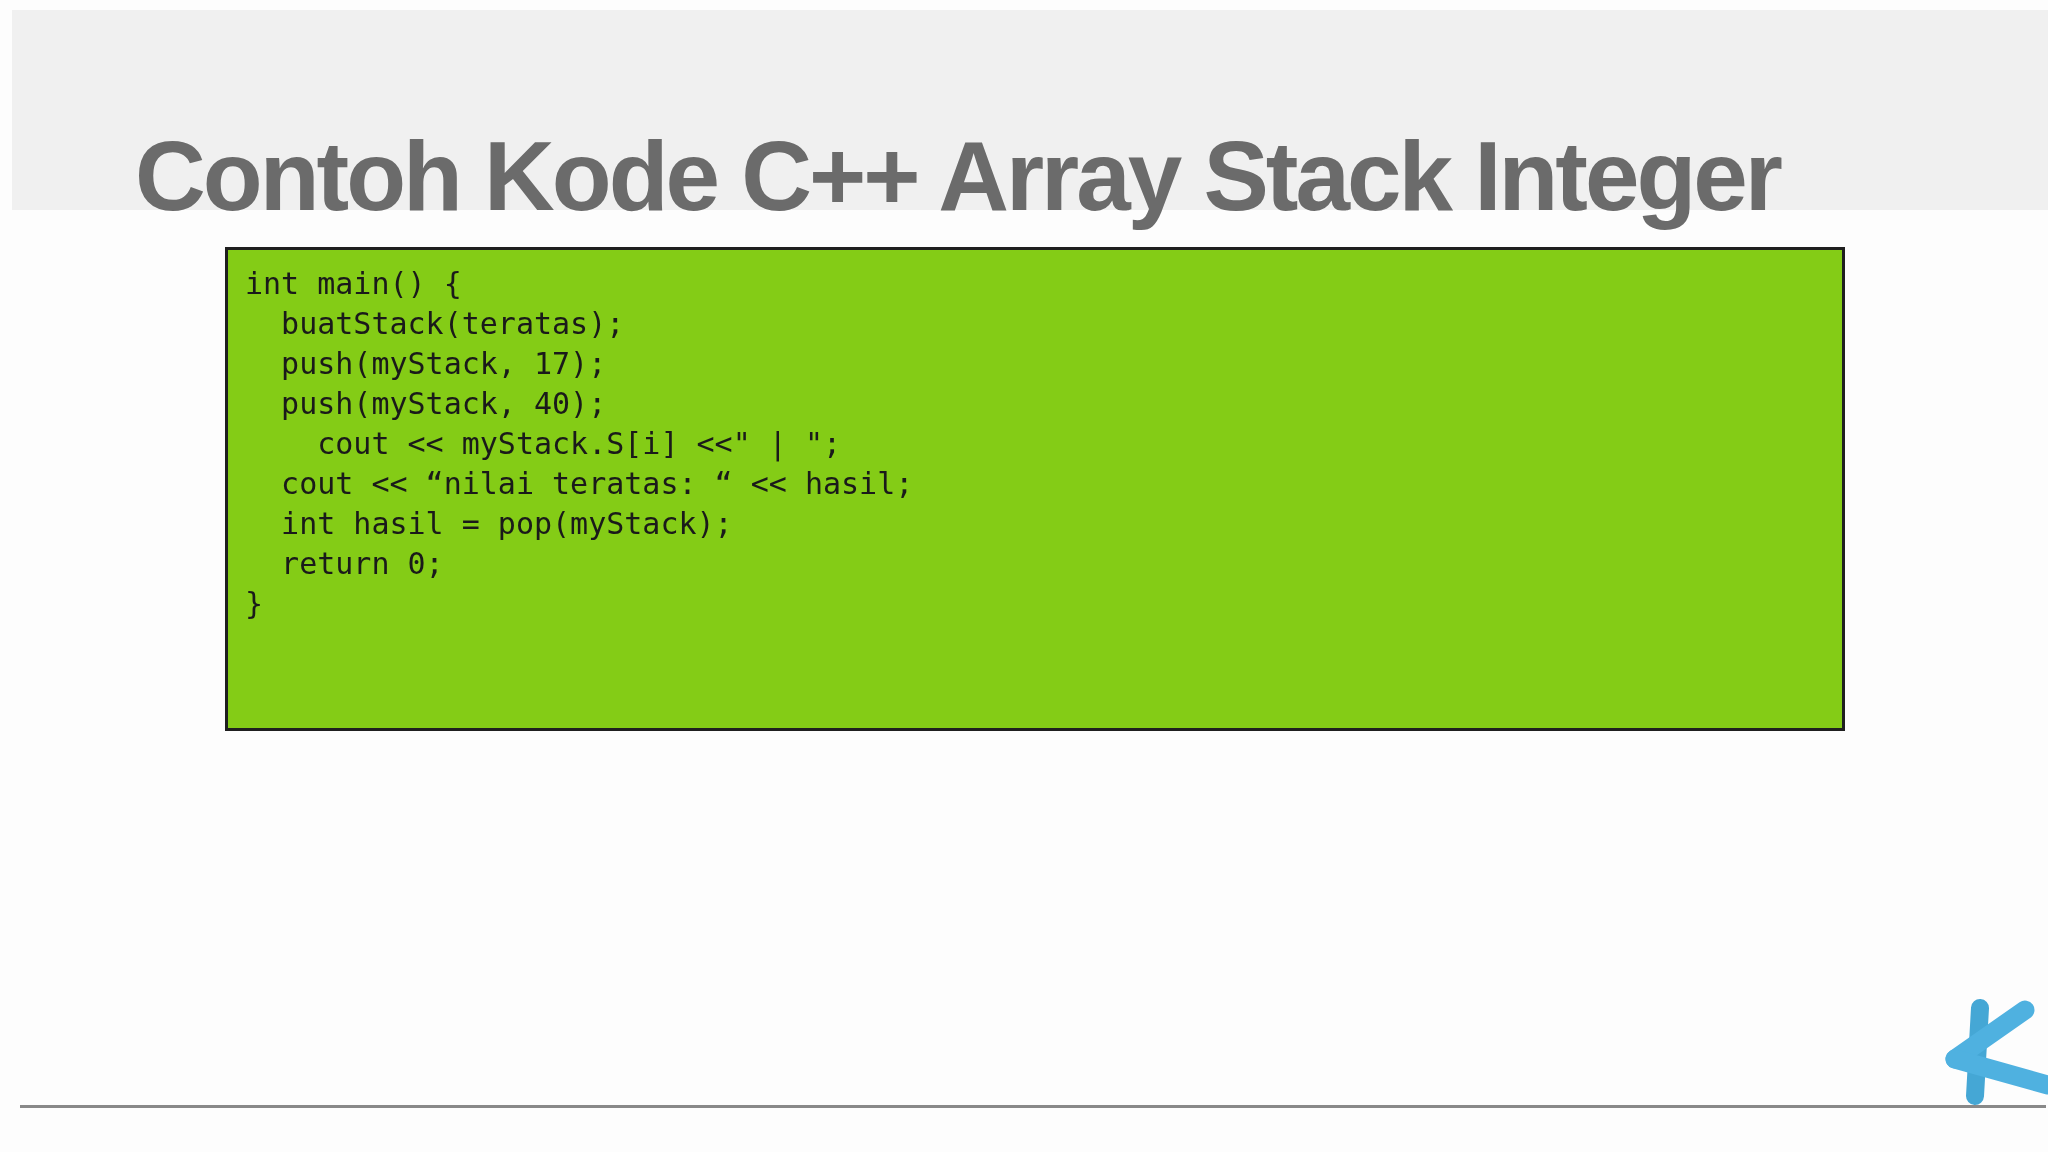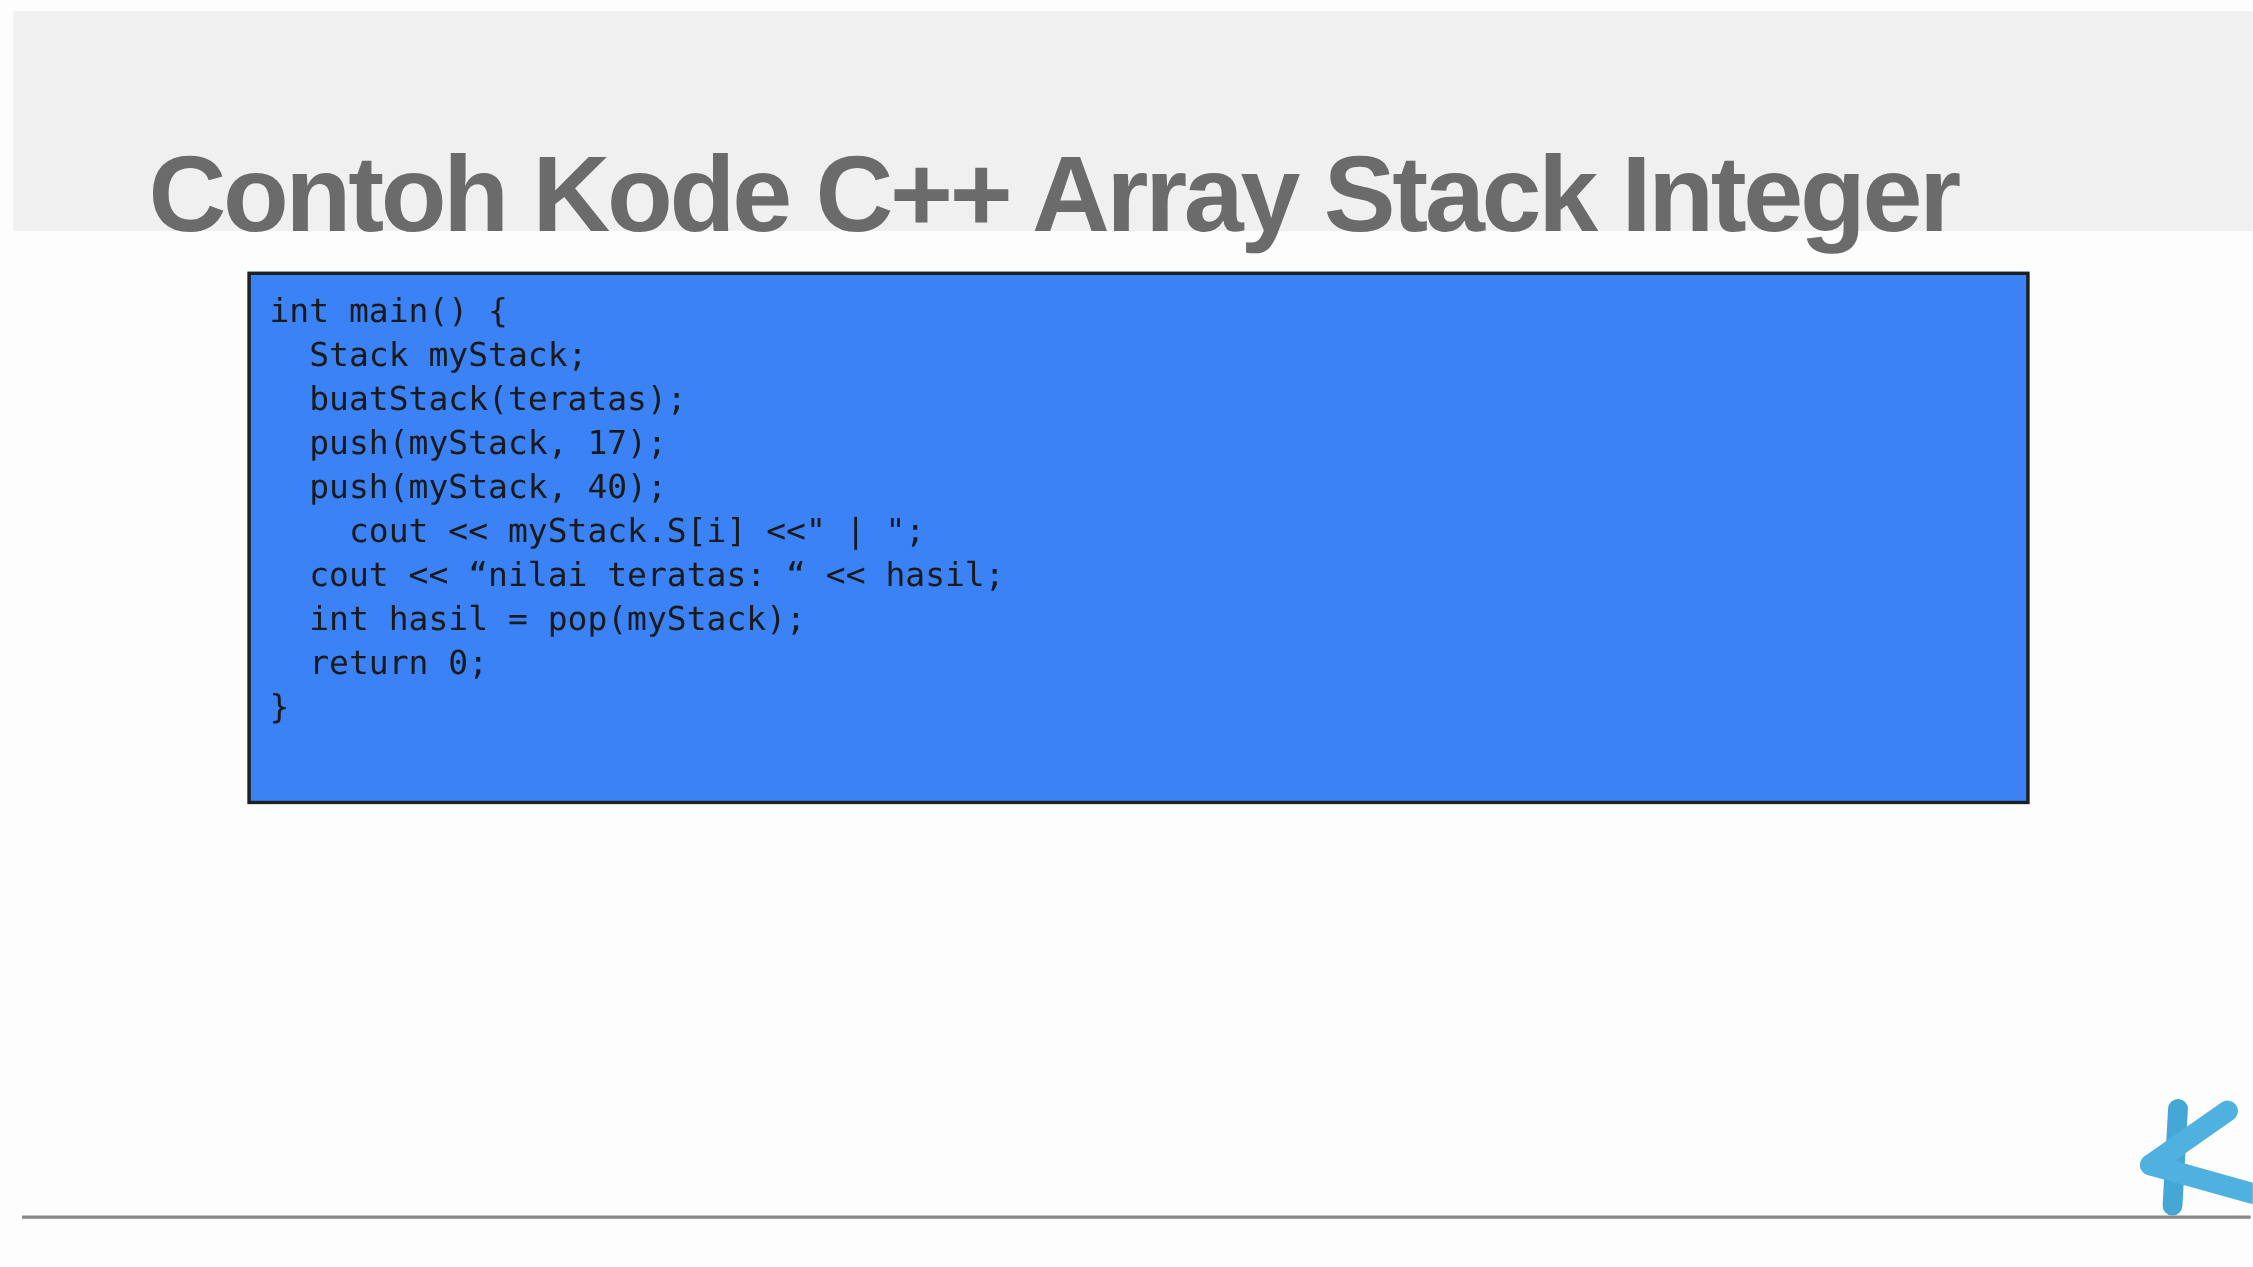--- a/index.html
+++ b/index.html
@@ -31,21 +31,21 @@
   .slide-title{
     position:absolute;left:123px;top:0;height:200px;
     line-height:200px;
     font-size:98px;font-weight:bold;letter-spacing:-3px;
     color:var(--title_text);
     white-space:nowrap;
   }
   .code-box{
     position:absolute;left:213px;top:247px;width:1614px;height:478px;
     border:3px solid var(--box_border);
-    background:#3b82f6;
+    background:#84cc16;
   }
   .code-block{
     position:absolute;left:17px;top:14px;right:4px;
     font-family:"DejaVu Sans Mono","Liberation Mono",monospace;
     font-size:30px;line-height:40px;
     color:var(--code_text);
   }
   .code-line{
     white-space:pre;
     height:40px;
@@ -63,21 +63,20 @@
 
 <div class="slide">
 
   <div class="header-band">
     <h1 class="slide-title">Contoh Kode C++ Array Stack Integer</h1>
   </div>
 
   <div class="code-box">
     <div class="code-block">
         <div class="code-line">int main() {</div>
-        <div class="code-line">  Stack myStack;</div>
         <div class="code-line">  buatStack(teratas);</div>
         <div class="code-line">  push(myStack, 17);</div>
         <div class="code-line">  push(myStack, 40);</div>
         <div class="code-line">    cout &lt;&lt; myStack.S[i] &lt;&lt;" | ";</div>
         <div class="code-line">  cout &lt;&lt; “nilai teratas: “ &lt;&lt; hasil;</div>
         <div class="code-line">  int hasil = pop(myStack);</div>
         <div class="code-line">  return 0;</div>
         <div class="code-line">}</div>
       </div>
   </div>

